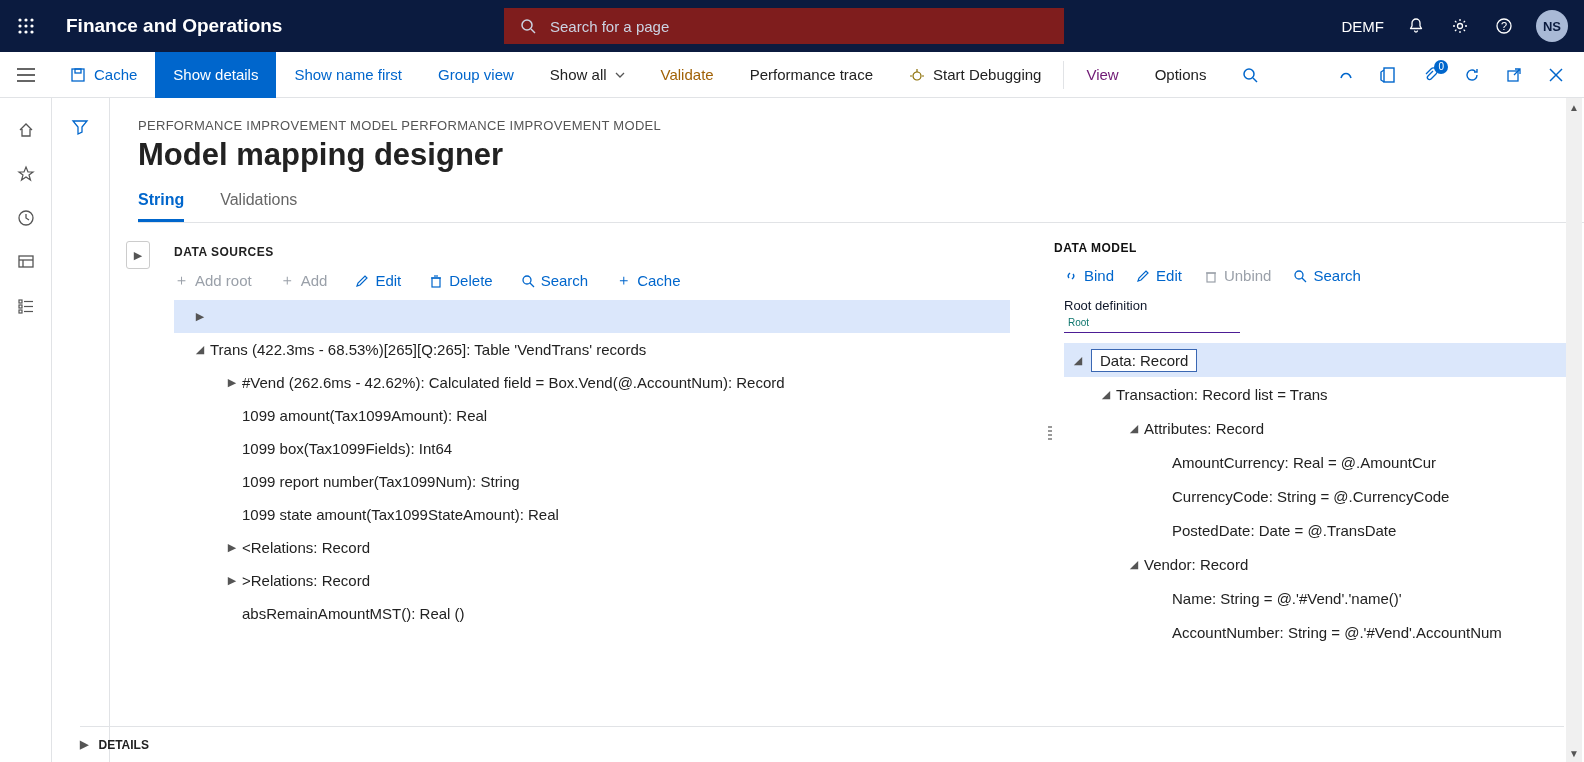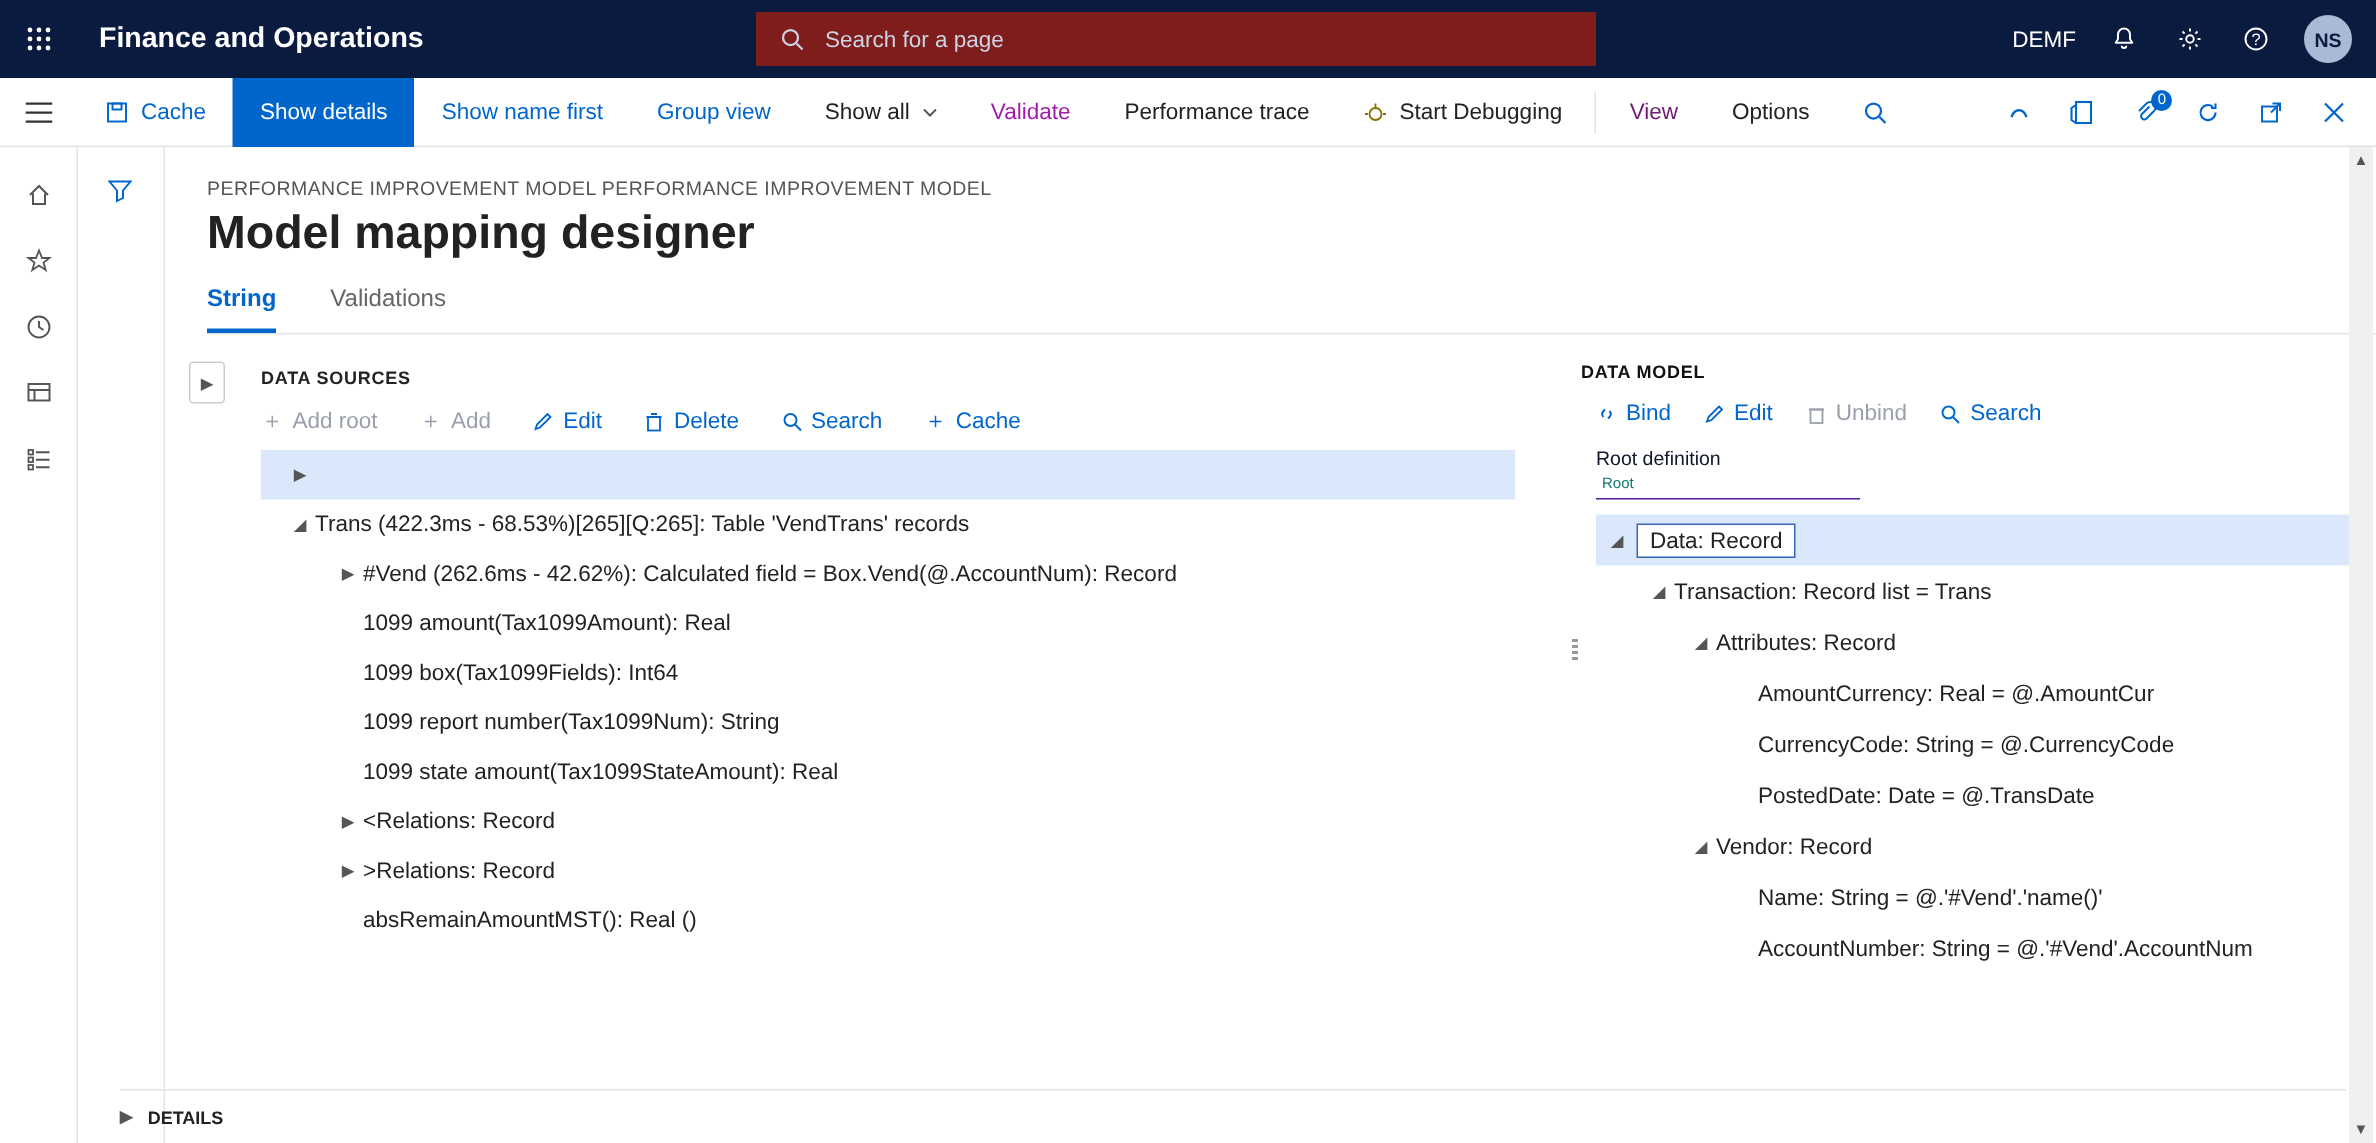--- a/index.html
+++ b/index.html
@@ -149,21 +149,21 @@
       <span>Group view</span>
     </div>
   <div class="btn" style="color:#222;">
     <span>Show all</span>
     <span>
         <svg width="10" height="6" viewBox="0 0 10 6">
           <path d="M1 1l4 4 4-4" stroke="#555" stroke-width="1.3" fill="none"></path>
         </svg>
       </span>
   </div>
-  <div class="btn" style="color:#a21caf;">
+  <div class="btn" style="color:#a16207;">
       <span>Validate</span>
     </div>
   <div class="btn" style="color:#222;">
       <span>Performance trace</span>
     </div>
   <div class="btn" style="color:#222;">
     <span>
         <svg width="16" height="16" viewBox="0 0 16 16">
           <circle cx="8" cy="9" r="4" stroke="#8a6d00" stroke-width="1.2" fill="none"></circle>
           <line x1="8" y1="2" x2="8" y2="5" stroke="#8a6d00" stroke-width="1.2"></line>

